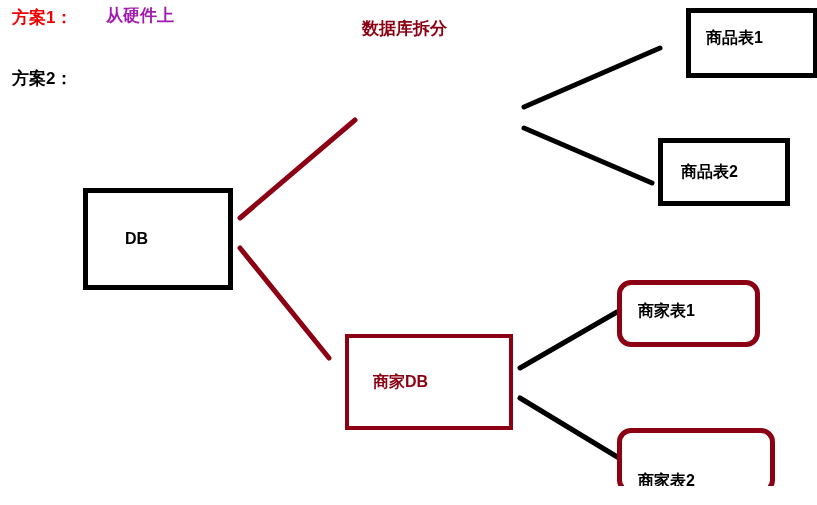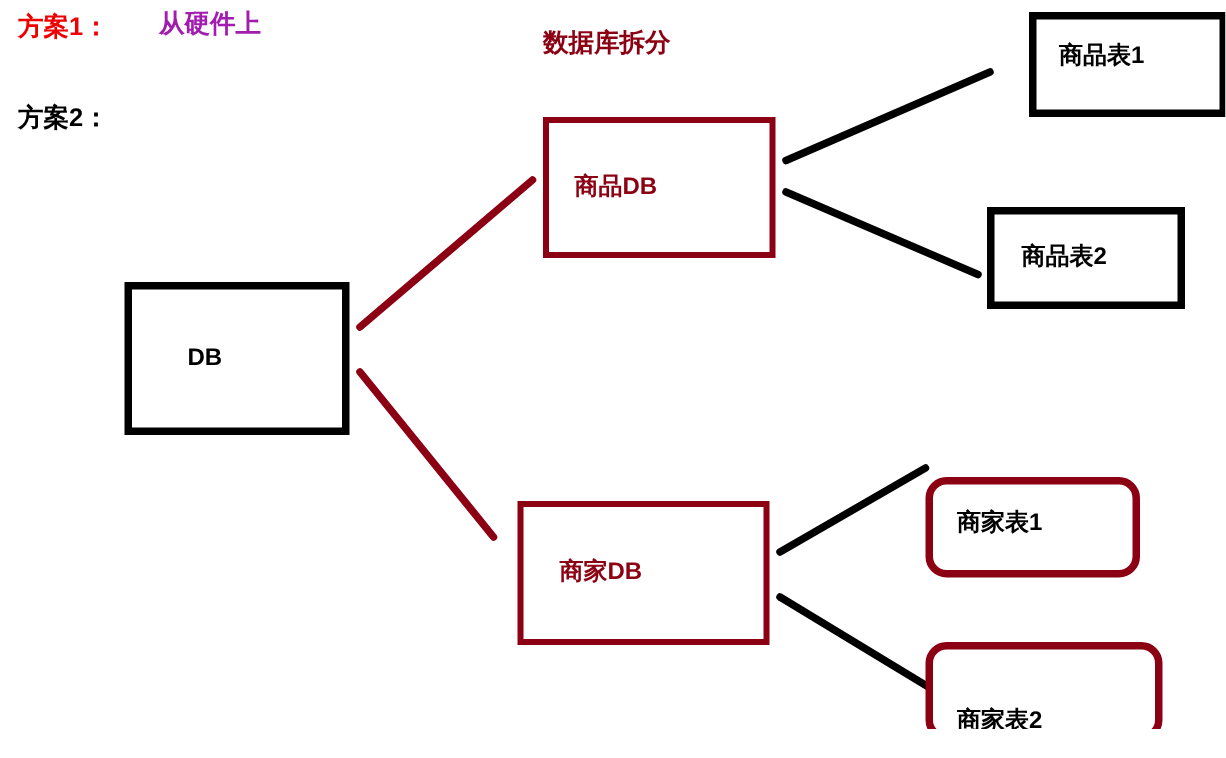--- a/index.html
+++ b/index.html
@@ -98,37 +98,34 @@
   <div class="lbl plan-val" style="left:106px; top:7px; color:#a21caf;">从硬件上</div>
 
   <div class="lbl plan-key" style="left:12px; top:70px; color:#000000;">方案2：</div>
 
   <div class="lbl title" style="left:362px; top:20px; color:#8b0012;">数据库拆分</div>
 
   <div class="node node-black" style="left:83px; top:188px; width:150px; height:102px;">
     <span style="margin-left:37px;">DB</span>
   </div>
 
-  <div class="node node-red" style="left:362px; top:78px; width:155px; height:94px;">
-    <span style="margin-left:17px;">商品DB</span>
-  </div>
 
   <div class="node node-red" style="left:345px; top:334px; width:168px; height:96px;">
     <span style="margin-left:24px;">商家DB</span>
   </div>
 
   <div class="node node-black" style="left:658px; top:8px; width:132px; height:70px;margin-left:28px;">
     <span style="margin-left:15px; margin-top:-10px;">商品表1</span>
   </div>
 
   <div class="node node-black" style="left:658px; top:138px; width:132px; height:68px;">
     <span style="margin-left:18px;">商品表2</span>
   </div>
 
-  <div class="node node-rounded" style="left:617px; top:280px; width:143px; height:67px;margin-top:38px;">
+  <div class="node node-rounded" style="left:617px; top:280px; width:143px; height:67px;">
     <span style="margin-left:16px; margin-top:-6px;">商家表1</span>
   </div>
 
   <div class="node node-rounded" style="left:617px; top:428px; width:158px; height:66px;align-items:flex-end;">
     <span style="margin-left:16px; margin-top:-10px;">商家表2</span>
   </div>
 
 </div>
 
 </body></html>

